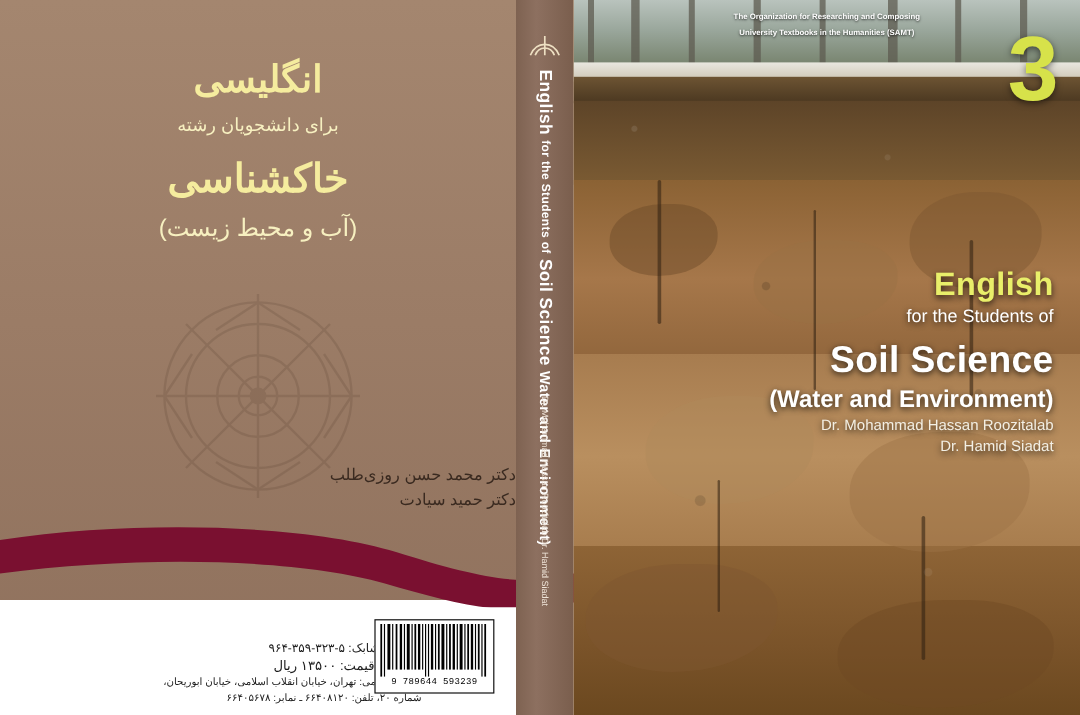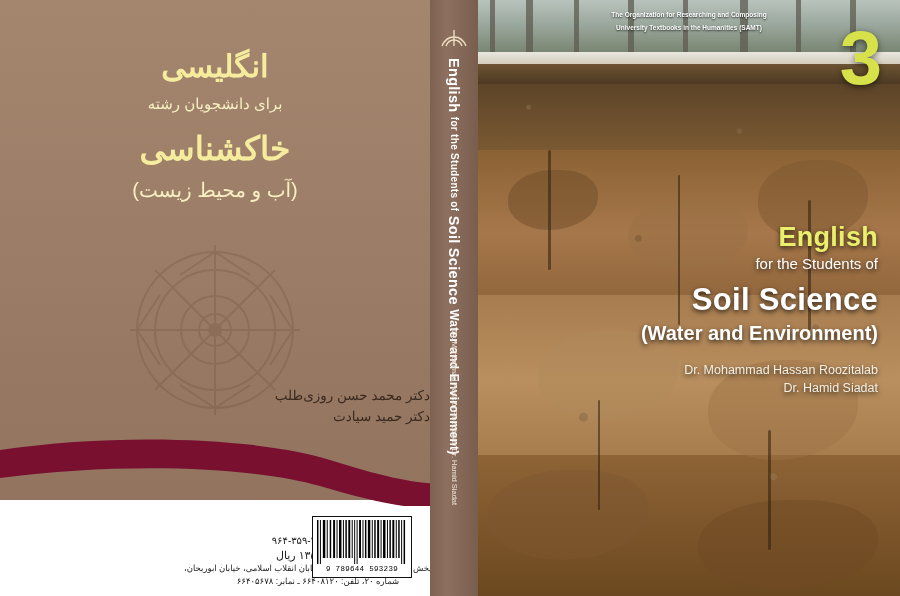--- a/index.html
+++ b/index.html
@@ -10,21 +10,20 @@
     overflow:hidden;
     background:#ffffff;
   }
 
   
   .back-panel{
     position:absolute;left:0;top:0;width:430px;height:596px;
     background:#9d7f6a;
     background:linear-gradient(180deg,#a4866f 0%, #9b7c66 45%, #8e705c 100%);
     overflow:hidden;
-    padding-left:48px;
   }
   
   .medallion{
     position:absolute;left:120px;top:235px;width:190px;height:190px;
     opacity:.16;
   }
   .medallion svg{display:block;}
 
   .back-title-block{
     position:absolute;top:48px;left:0;width:430px;
@@ -153,21 +152,21 @@
   }
 
   .front-title{
     position:absolute;left:0;top:222px;width:422px;padding-right:22px;box-sizing:border-box;
     text-align:right;color:#ffffff;text-shadow:0 2px 5px rgba(0,0,0,.75);
   }
   .ft-1{font-size:27px;font-weight:bold;color:#e9ef6a;letter-spacing:.3px;}
   .ft-2{font-size:15px;margin-top:2px;color:#ffffff;}
   .ft-3{font-size:31px;font-weight:bold;margin-top:10px;letter-spacing:.3px;}
   .ft-4{font-size:20px;font-weight:bold;margin-top:4px;margin-left:48px;}
-  .ft-auth{font-size:12.5px;margin-top:16px;line-height:18px;color:#f3efe4;}
+  .ft-auth{font-size:12.5px;line-height:18px;color:#f3efe4;}
 
   
   .ribbon{
     position:absolute;left:0;bottom:90px;width:900px;height:86px;pointer-events:none;
   }
 </style>
 </head>
 <body>
 
 <div id="cover">

